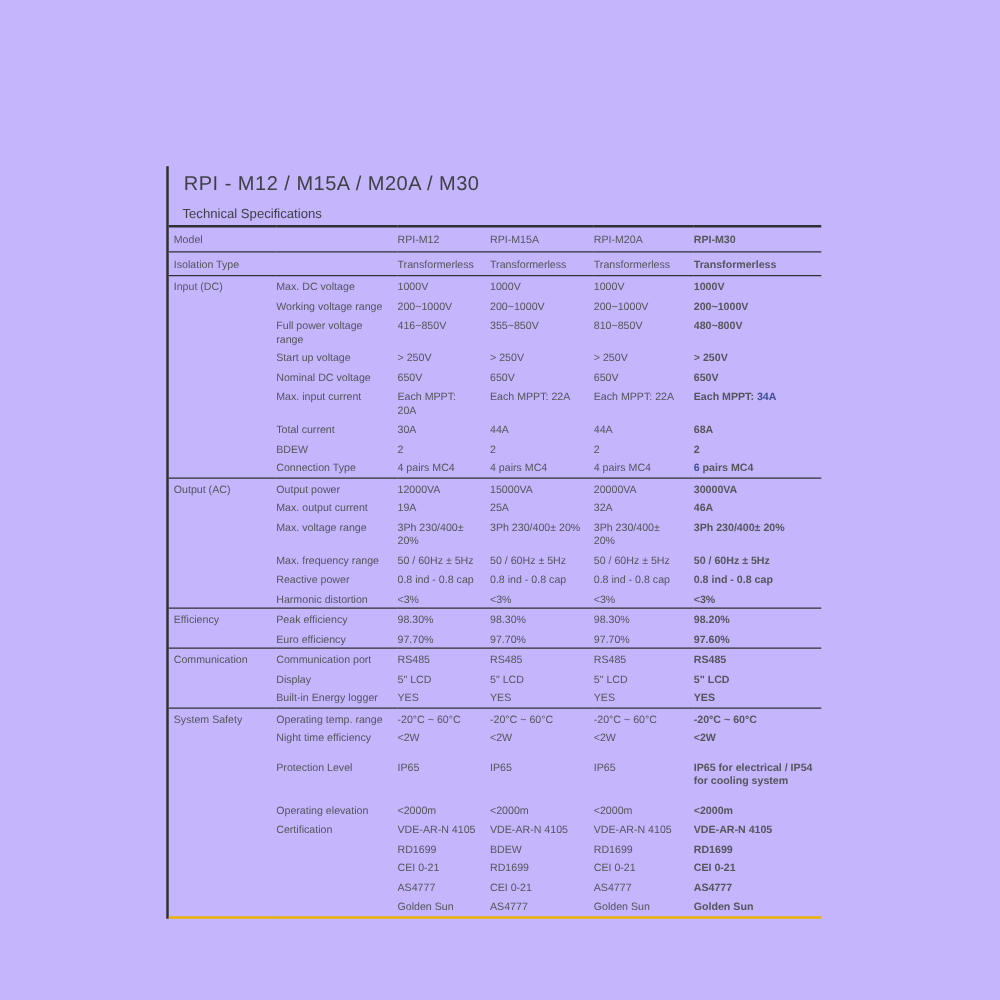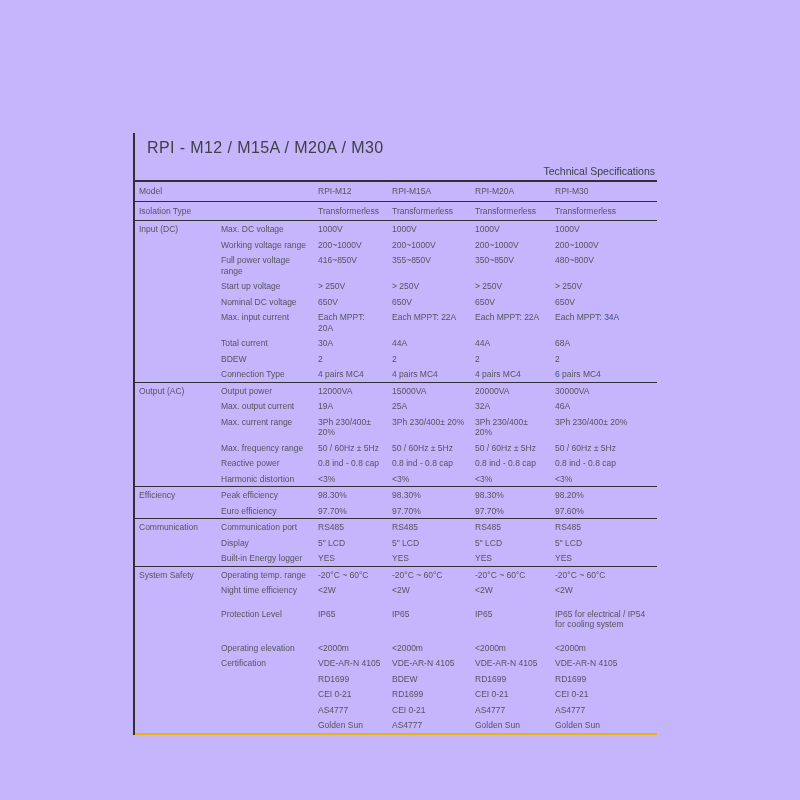--- a/index.html
+++ b/index.html
@@ -32,21 +32,20 @@
     font-size: 16px;
     font-weight: 400;
     letter-spacing: 0.4px;
     color: #3f4144;
   }
   .doc-subtitle {
     margin: 8px 0 3px 11px;
     font-size: 10.5px;
     font-weight: 400;
     color: #3f4144;
-    text-align: right;
   }
   table.spec {
     width: 100%;
     border-collapse: collapse;
     table-layout: fixed;
     border-top: 2px solid #2f3033;
     border-bottom: 2px solid #eab308;
     font-size: 8.5px;
     color: #55565a;
   }
@@ -60,20 +59,21 @@
     vertical-align: top;
     padding: 3px 10px 2px 0;
     line-height: 10.5px;
     overflow: hidden;
   }
   table.spec td.cat {
     padding-left: 4px;
   }
   table.spec td:last-child {
     padding-right: 3px;
+    font-weight: bold;
   }
   table.spec tr.gap > td {
     padding-top: 11px;
     margin-left: 39px;
   }
   
   tbody[data-name="section-model"] td,
   tbody[data-name="section-isolation-type"] td {
     padding-top: 4px;
     padding-bottom: 4px;
@@ -128,21 +128,21 @@
             <td class="spec-name" data-name="spec-cell">Working voltage range</td>
             <td class="val" data-name="value-cell">200~1000V</td>
             <td class="val" data-name="value-cell">200~1000V</td>
             <td class="val" data-name="value-cell">200~1000V</td>
             <td class="val" data-name="value-cell">200~1000V</td>
           </tr>
           <tr data-name="table-row">
             <td class="spec-name" data-name="spec-cell">Full power voltage range</td>
             <td class="val" data-name="value-cell">416~850V</td>
             <td class="val" data-name="value-cell">355~850V</td>
-            <td class="val" data-name="value-cell">350~850V</td>
+            <td class="val" data-name="value-cell">810~850V</td>
             <td class="val" data-name="value-cell">480~800V</td>
           </tr>
           <tr data-name="table-row">
             <td class="spec-name" data-name="spec-cell">Start up voltage</td>
             <td class="val" data-name="value-cell">&gt; 250V</td>
             <td class="val" data-name="value-cell">&gt; 250V</td>
             <td class="val" data-name="value-cell">&gt; 250V</td>
             <td class="val" data-name="value-cell">&gt; 250V</td>
           </tr>
           <tr data-name="table-row">
@@ -191,21 +191,21 @@
             <td class="val" data-name="value-cell">30000VA</td>
           </tr>
           <tr data-name="table-row">
             <td class="spec-name" data-name="spec-cell">Max. output current</td>
             <td class="val" data-name="value-cell">19A</td>
             <td class="val" data-name="value-cell">25A</td>
             <td class="val" data-name="value-cell">32A</td>
             <td class="val" data-name="value-cell">46A</td>
           </tr>
           <tr data-name="table-row">
-            <td class="spec-name" data-name="spec-cell">Max. current range</td>
+            <td class="spec-name" data-name="spec-cell">Max. voltage range</td>
             <td class="val" data-name="value-cell">3Ph 230/400± 20%</td>
             <td class="val" data-name="value-cell">3Ph 230/400± 20%</td>
             <td class="val" data-name="value-cell">3Ph 230/400± 20%</td>
             <td class="val" data-name="value-cell">3Ph 230/400± 20%</td>
           </tr>
           <tr data-name="table-row">
             <td class="spec-name" data-name="spec-cell">Max. frequency range</td>
             <td class="val" data-name="value-cell">50 / 60Hz ± 5Hz</td>
             <td class="val" data-name="value-cell">50 / 60Hz ± 5Hz</td>
             <td class="val" data-name="value-cell">50 / 60Hz ± 5Hz</td>

